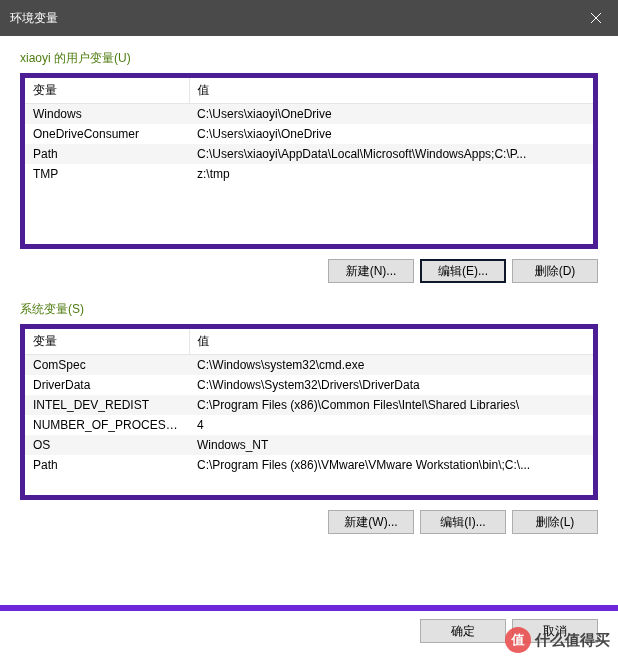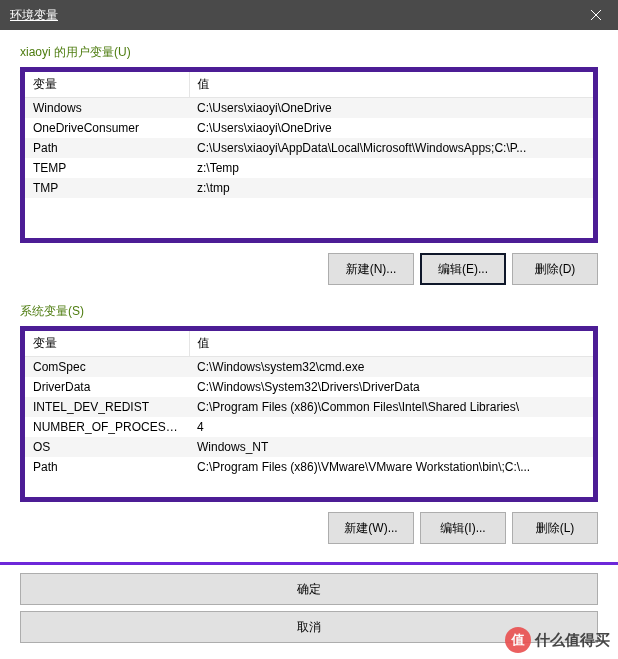--- a/index.html
+++ b/index.html
@@ -1,37 +1,37 @@
 <!DOCTYPE html>
 <html><head>
 <meta charset="utf-8">
 <style>
 * { box-sizing: border-box; margin: 0; padding: 0; }
 body { font-family: "Microsoft YaHei", "Segoe UI", sans-serif; font-size: 12px; background: #fff; width: 618px; height: 659px; overflow: hidden; position: relative; }
-.titlebar { background: #4a4a4a; color: #fff; height: 30px; display: flex; align-items: center; justify-content: space-between; padding-left: 10px; text-decoration: underline; }
+.titlebar { background: #4a4a4a; color: #fff; height: 36px; display: flex; align-items: center; justify-content: space-between; padding-left: 10px; }
 .titlebar-title { font-size: 12px; }
 .titlebar-close { width: 45px; height: 30px; display: flex; align-items: center; justify-content: center; cursor: pointer; }
 .titlebar-close svg { width: 10px; height: 10px; }
 .content { padding: 14px 20px 10px 20px; }
 .group-label { font-size: 12px; margin-bottom: 6px; color: #4d7c0f; }
 .table-wrap { border: 5px solid #4c1d95; margin-bottom: 10px; position: relative; }
 .table-scroll { overflow-y: scroll; }
 .user-scroll { height: 166px; }
 .sys-scroll { height: 166px; }
 .vtable { width: 100%; border-collapse: collapse; table-layout: fixed; }
 .vtable th { text-align: left; font-weight: normal; padding: 4px 8px; background: #fff; border-bottom: 1px solid #e5e5e5; position: sticky; top: 0; }
 .vtable th:first-child { border-right: 1px solid #e5e5e5; }
 .col-var { width: 164px; }
 .vtable td { padding: 3px 8px; white-space: nowrap; overflow: hidden; text-overflow: ellipsis; }
 .vtable tbody tr:nth-child(odd) { background: #f5f5f5; }
 .vtable tbody tr:nth-child(even) { background: #fff; }
 .btn-row { display: flex; justify-content: flex-end; gap: 6px; margin-bottom: 18px; }
-.btn { min-width: 86px; height: 32px; background: #e1e1e1; border: 1px solid #adadad; font-family: inherit; font-size: 12px; cursor: pointer; padding: 0 10px; }
+.btn { min-width: 86px; height: 24px; background: #e1e1e1; border: 1px solid #adadad; font-family: inherit; font-size: 12px; cursor: pointer; padding: 0 10px; }
 .btn:focus, .btn.focused { border: 2px solid #0f172a; padding: 0 9px; }
-.bottom-row { display: flex; justify-content: flex-end; gap: 6px; padding: 8px 20px 16px 20px; border-top: 3px solid #6d28d9; position: absolute; bottom: 0; left: 0; right: 0; background: #fff; flex-direction: column; }
+.bottom-row { display: flex; justify-content: flex-end; gap: 6px; padding: 8px 20px 16px 20px; border-top: 6px solid #6d28d9; position: absolute; bottom: 0; left: 0; right: 0; background: #fff; }
 .watermark { position: absolute; right: 8px; bottom: 6px; display: flex; align-items: center; gap: 4px; opacity: 0.9; pointer-events: none; }
 .watermark-badge { width: 26px; height: 26px; border-radius: 50%; background: #e94f4f; color: #fff; display: flex; align-items: center; justify-content: center; font-size: 13px; font-weight: bold; }
 .watermark-text { font-size: 15px; color: #333; font-weight: 700; text-align: right; }
 ::-webkit-scrollbar { width: 17px; }
 ::-webkit-scrollbar-track { background: #f0f0f0; }
 ::-webkit-scrollbar-thumb { background: #cdcdcd; }
 ::-webkit-scrollbar-button { background: #f0f0f0; height: 17px; }
 </style>
 </head>
 <body>
@@ -66,24 +66,20 @@
               <td>Windows</td>
               <td>C:\Users\xiaoyi\OneDrive</td>
             </tr>
           <tr>
               <td>OneDriveConsumer</td>
               <td>C:\Users\xiaoyi\OneDrive</td>
             </tr>
           <tr>
               <td>Path</td>
               <td>C:\Users\xiaoyi\AppData\Local\Microsoft\WindowsApps;C:\P...</td>
-            </tr>
-          <tr>
-              <td>TEMP</td>
-              <td>z:\Temp</td>
             </tr>
           <tr>
               <td>TMP</td>
               <td>z:\tmp</td>
             </tr>
         </tbody>
       </table>
     </div>
   </div>
   <div class="btn-row">

